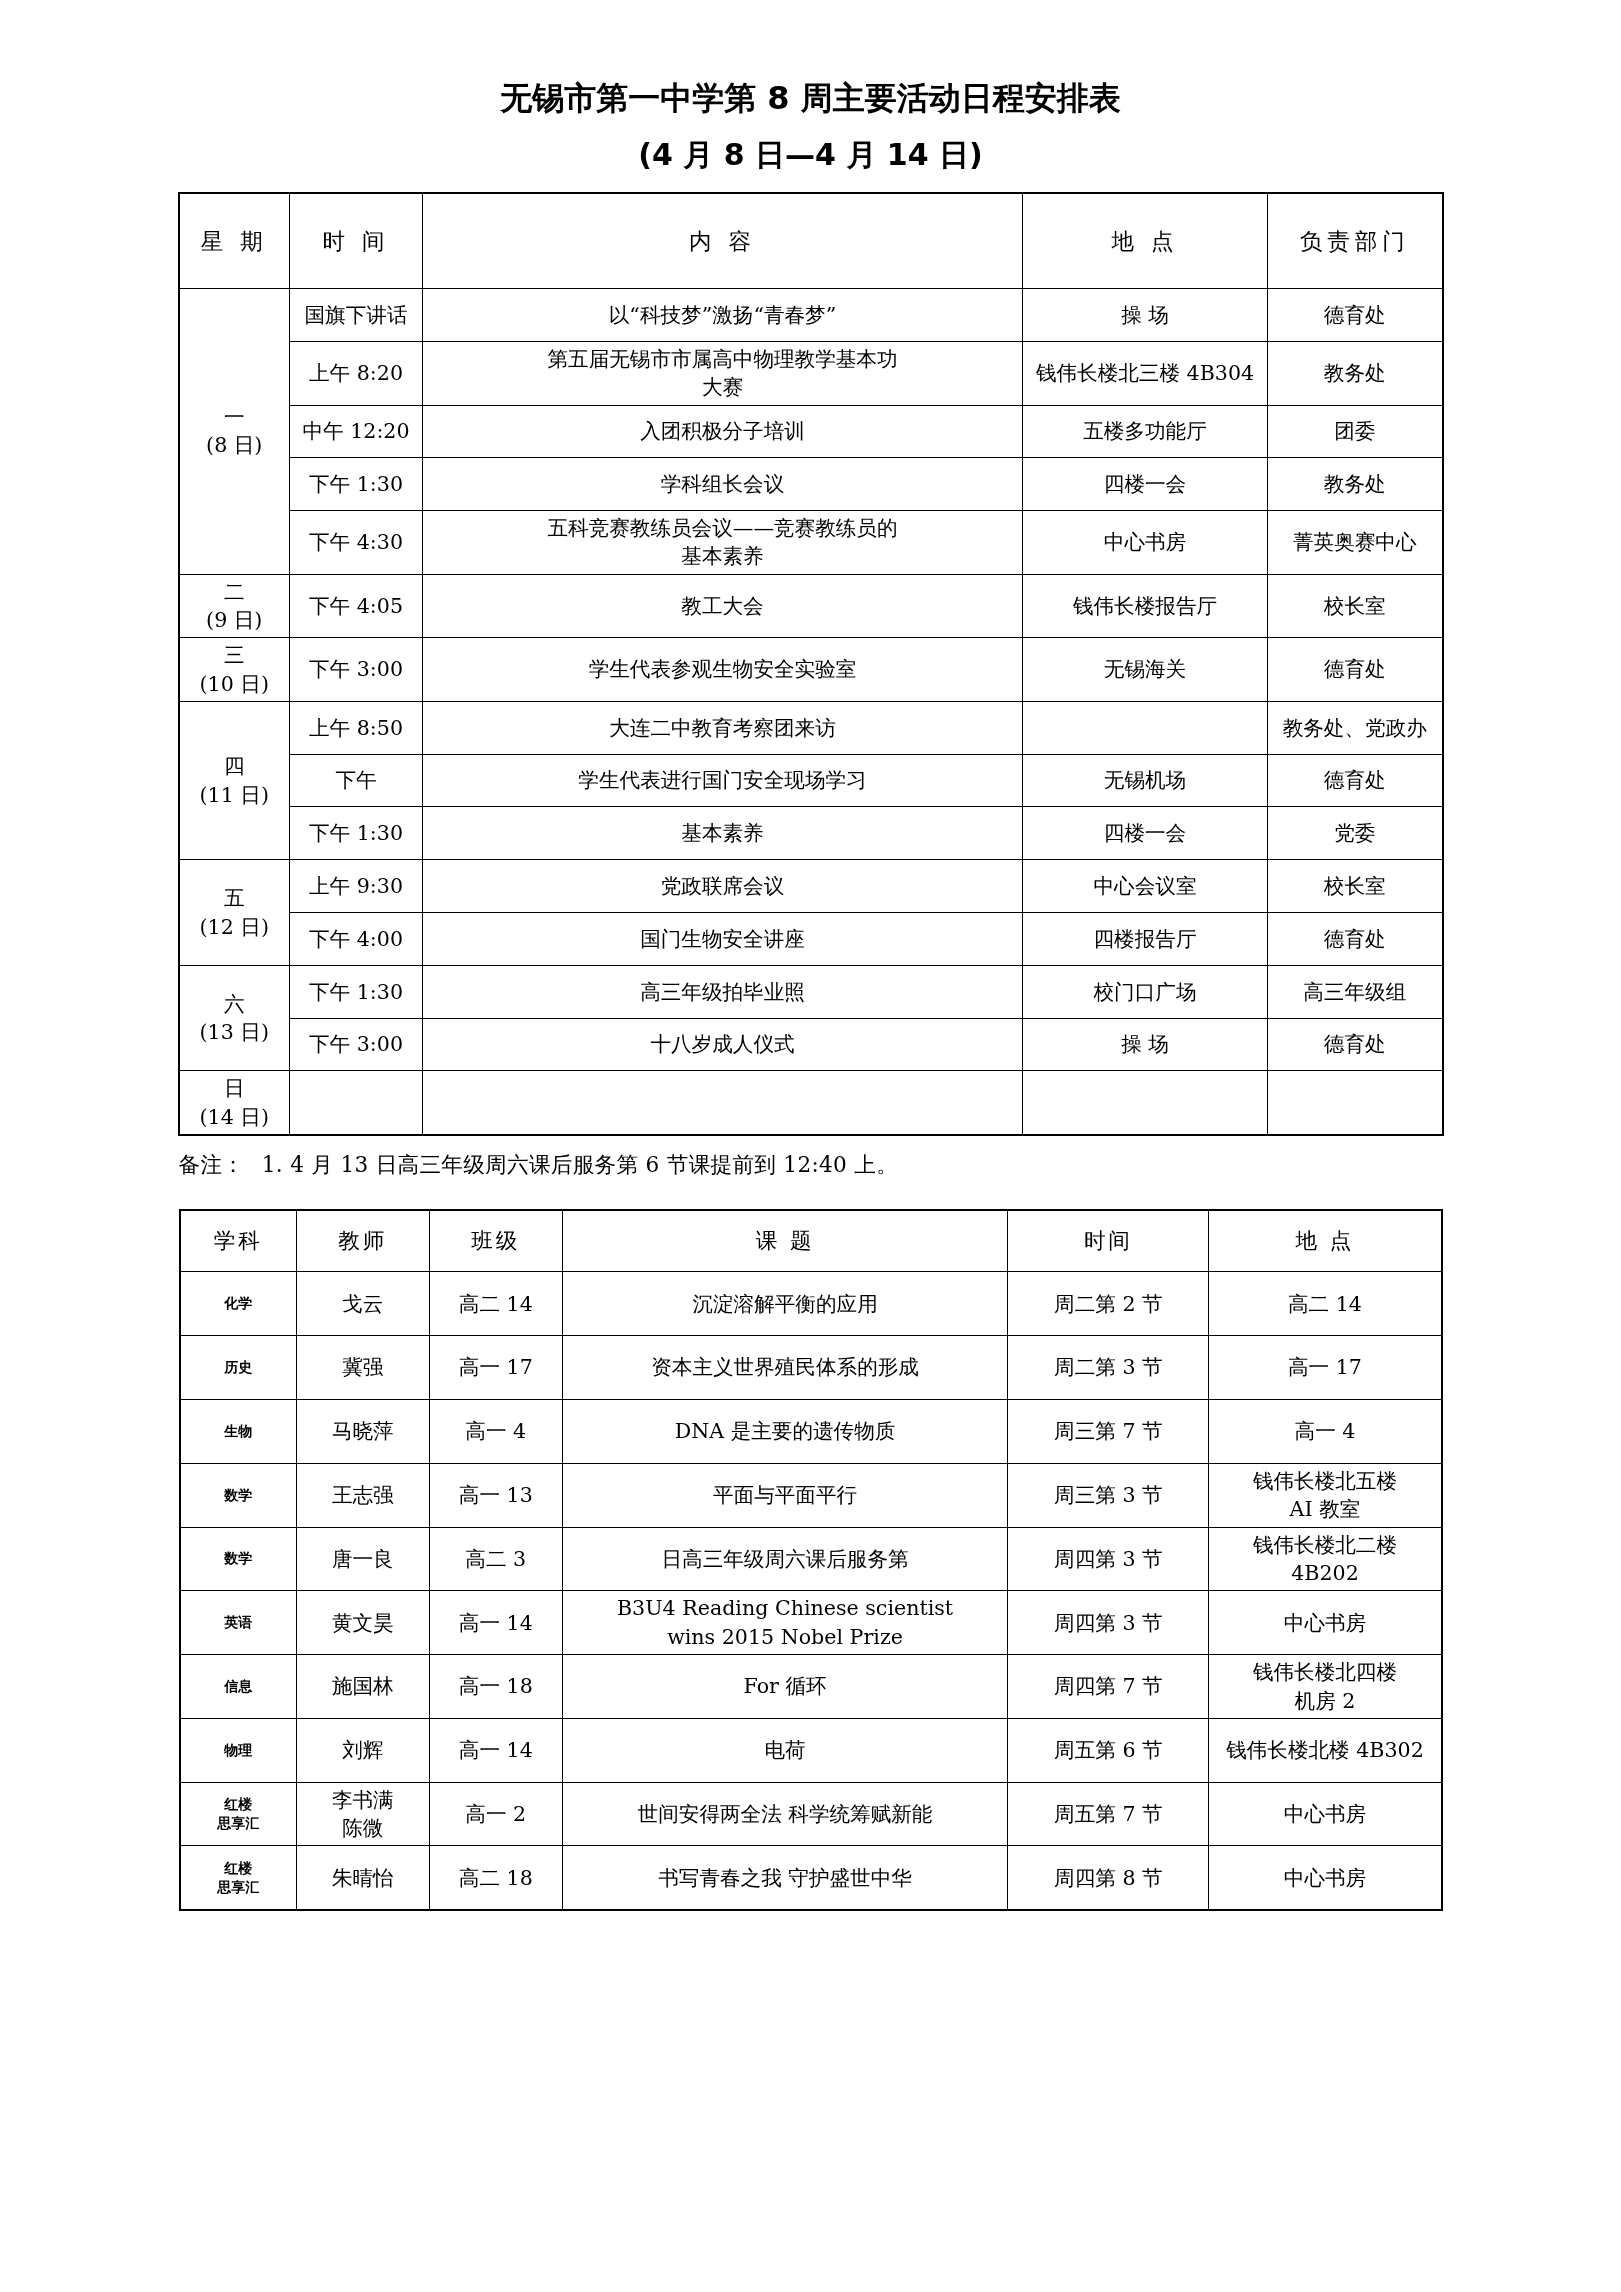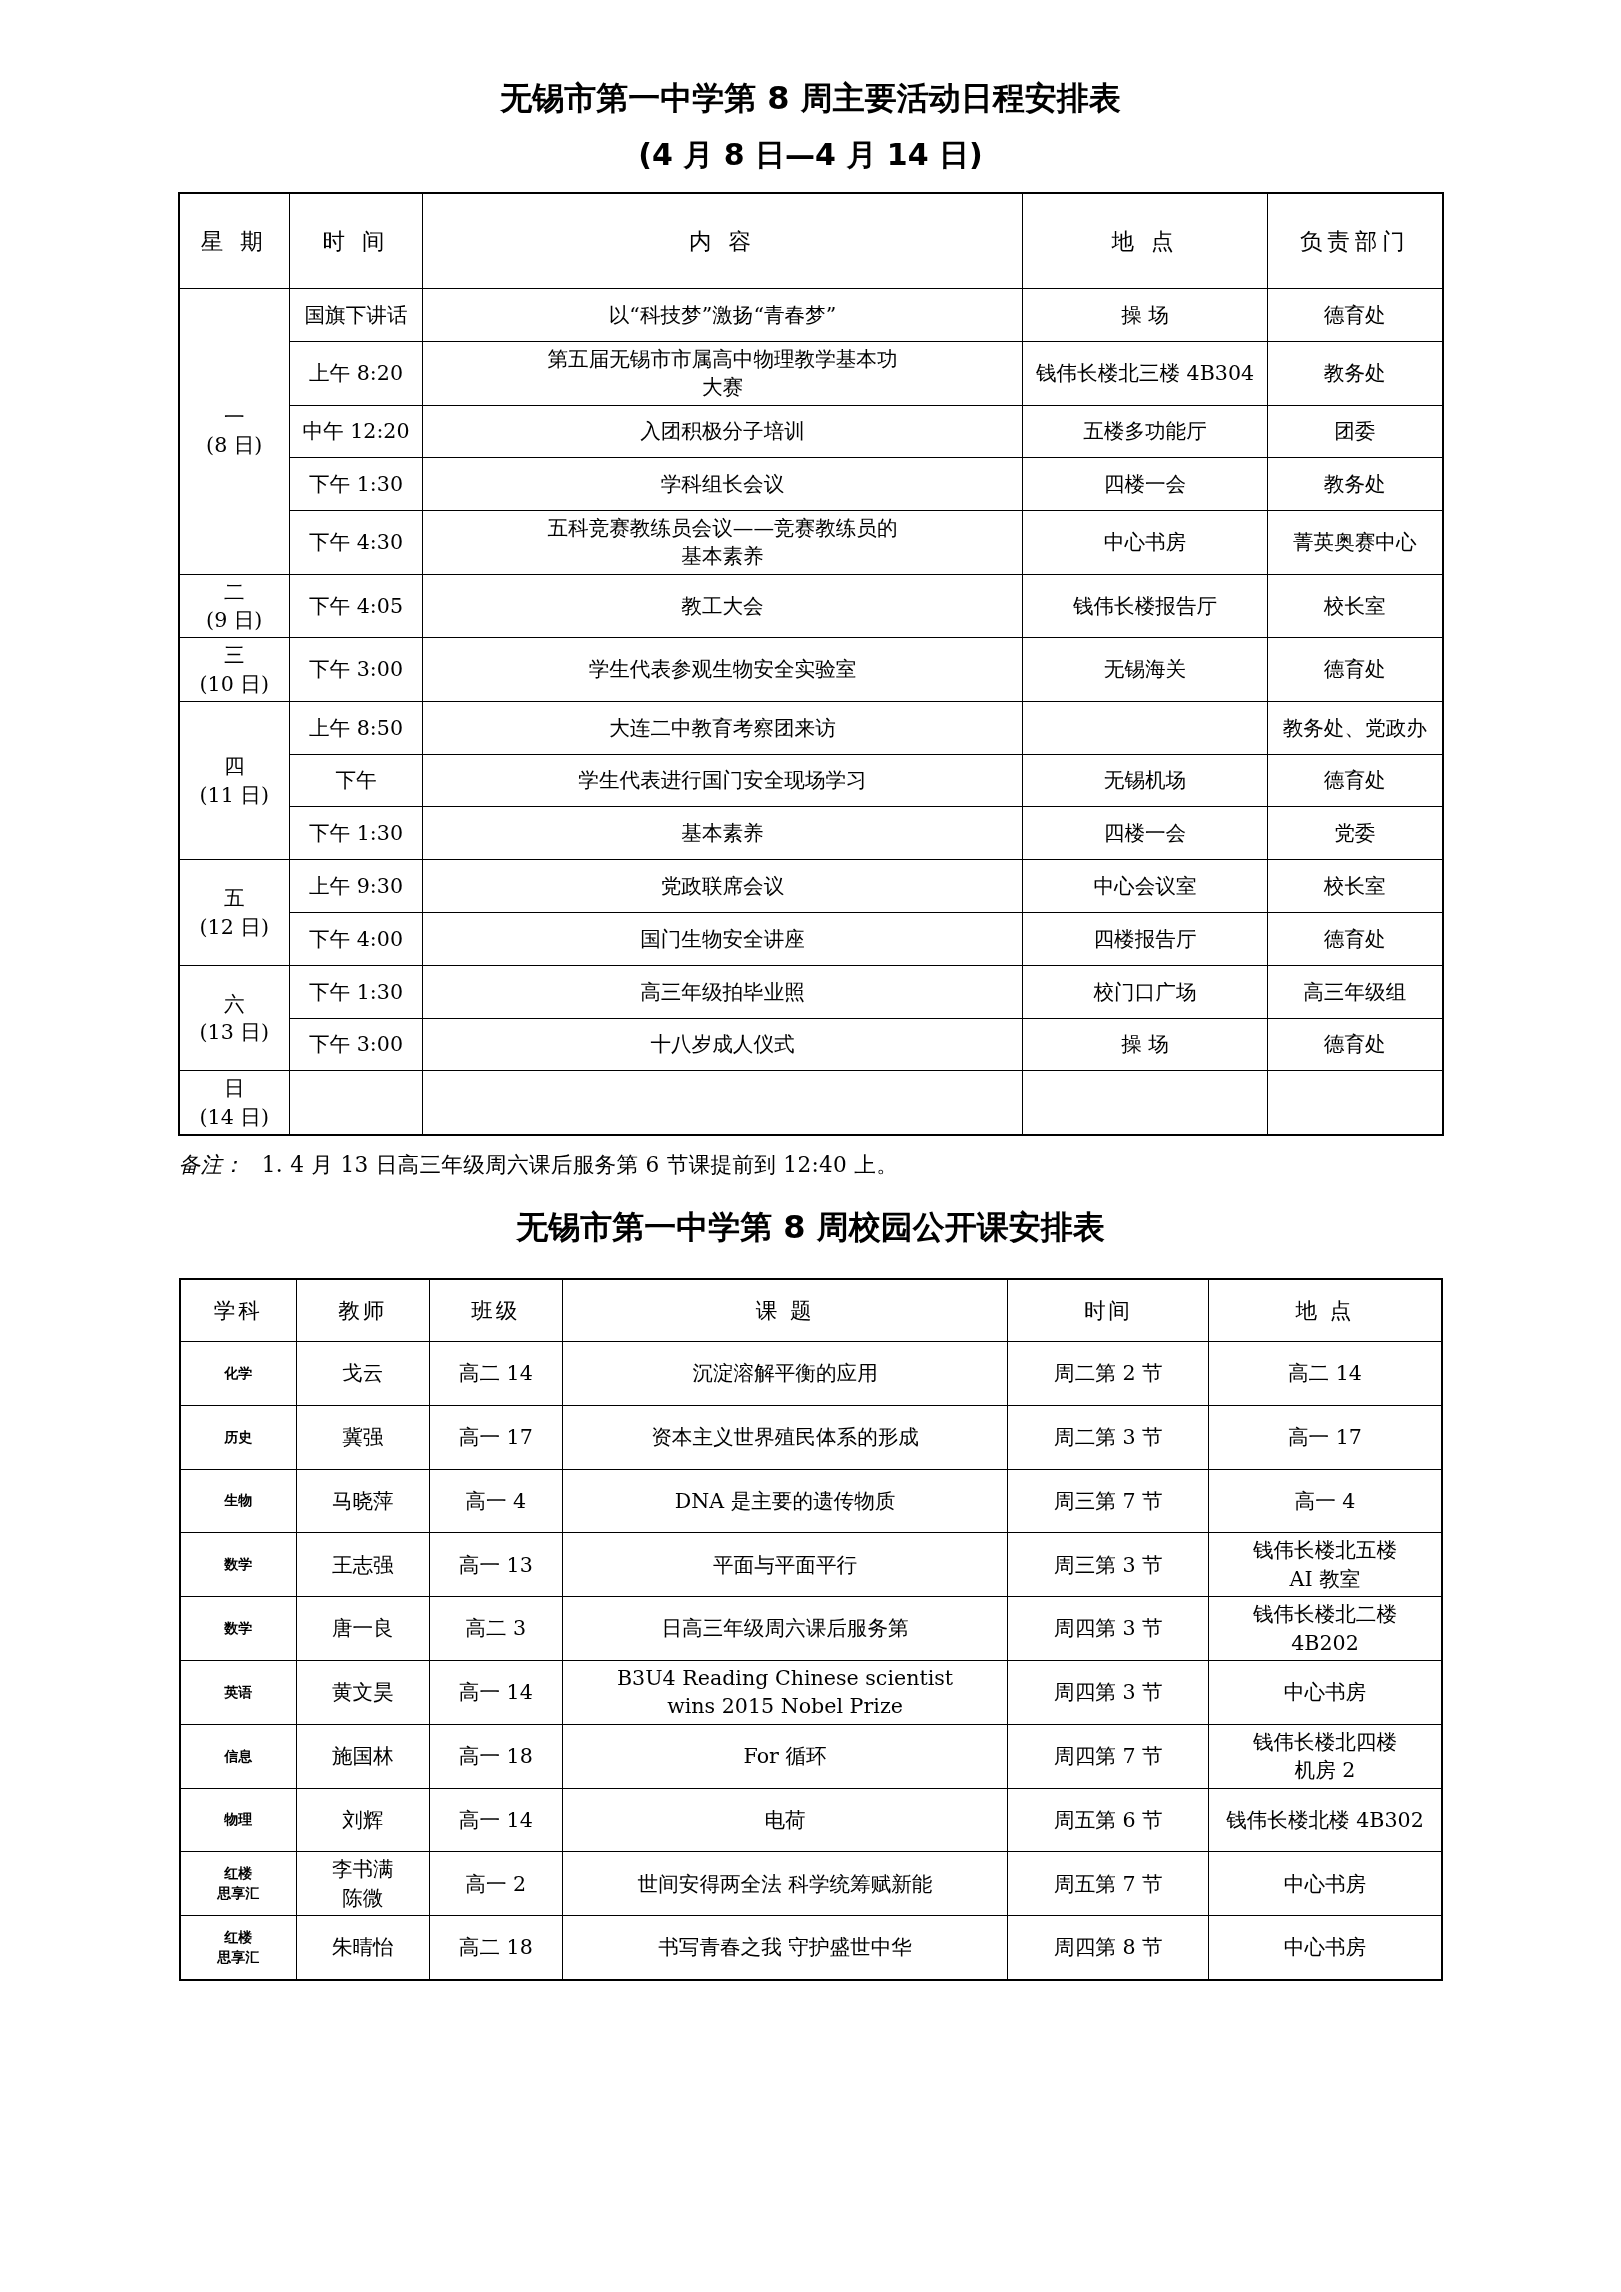--- a/index.html
+++ b/index.html
@@ -78,21 +78,21 @@
   .empty-row td { height: 61px; }
 
   
   .remark {
     width: 1264px;
     margin: 13.7px auto 0 auto;
     font-size: 21.6px;
     font-family: "DejaVu Serif", "Liberation Serif", serif;
     letter-spacing: 0.3px;
   }
-  .remark .lbl { margin-right: 17.6px; font-style: italic; }
+  .remark .lbl { margin-right: 17.6px; }
   .sign {
     width: 1264px;
     margin: 25.5px auto 0 auto;
     text-align: right;
     font-size: 21.6px;
     font-family: "DejaVu Serif", "Liberation Serif", serif;
   }
 
   .title-block-2 { margin-top: 27.4px; }
 
@@ -235,23 +235,20 @@
           <td></td>
           <td></td>
         </tr>
       </tbody>
   </table>
 
   <div class="remark">
     <span class="lbl">备注：</span><span>1. 4 月 13 日高三年级周六课后服务第 6 节课提前到 12:40 上。</span>
   </div>
 
-  <div class="title-block-2">
-    <div class="doc-title">无锡市第一中学第 8 周校园公开课安排表</div>
-  </div>
 
   <table class="grid" id="table-openclass">
     <colgroup>
       <col class="o-subject">
         <col class="o-teacher">
         <col class="o-class">
       <col class="o-topic">
         <col class="o-time">
         <col class="o-place">
     </colgroup>

